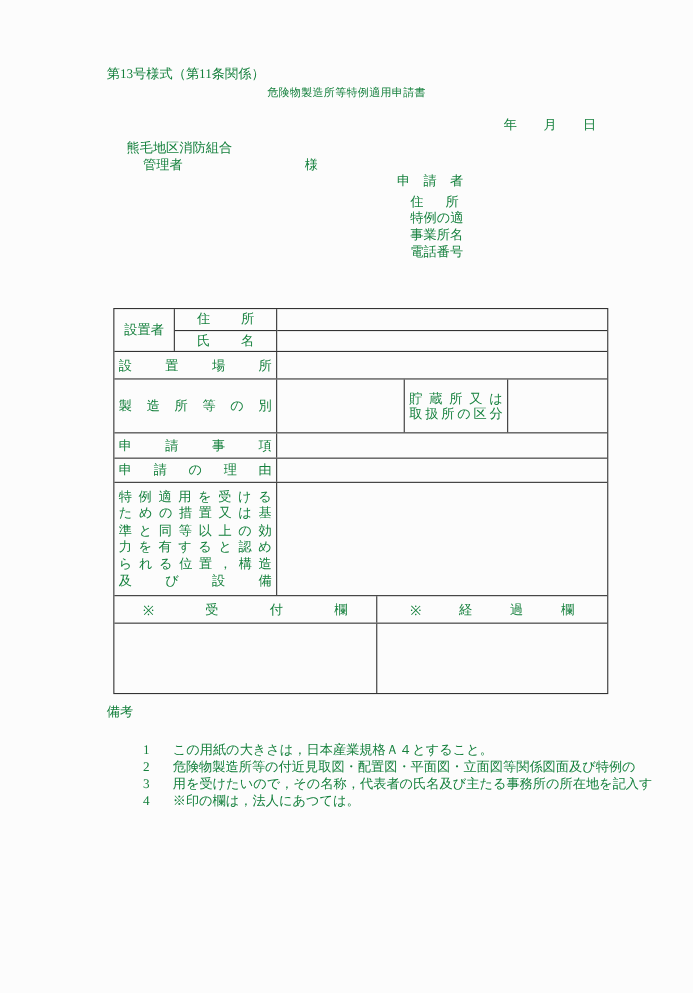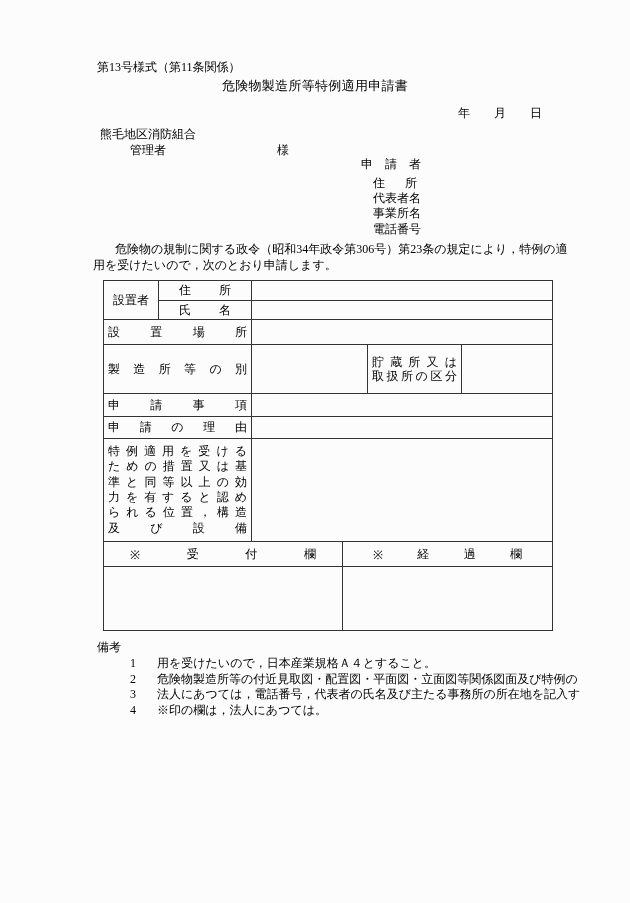--- a/index.html
+++ b/index.html
@@ -2,34 +2,34 @@
 <html><head>
 <meta charset="utf-8">
 <style>
   html,body{margin:0;padding:0;}
   body{background:#e8e8e8;}
   .page{
     position:relative;
     width:630px;height:903px;
     background:#fcfcfc;
     font-family:"Liberation Serif","DejaVu Serif",serif;
-    color:#000000;
+    color:#15803d;
     font-size:12px;
     overflow:hidden;
   }
   .abs{position:absolute;}
   .nowrap{white-space:nowrap;}
   
   .dist{display:flex;justify-content:space-between;align-items:center;}
 
   
   .form-number{left:97px;top:59px;}
-  .doc-title{left:0;top:77px;width:630px;text-align:center;font-size:13px;letter-spacing:.3px;}
+  .doc-title{left:0;top:77px;width:630px;text-align:center;font-size:10px;letter-spacing:.3px;}
   .date-line{left:458px;top:105px;width:84px;display:flex;justify-content:space-between;}
-  .addressee-org{left:100px;top:126px;}
+  .addressee-org{left:115px;top:126px;}
   .addressee-role{left:130px;top:142px;font-family:Liberation Mono, monospace;}
   .honorific{left:277px;top:142px;}
   .applicant{left:361px;top:156px;}
   .applicant-label{width:60px;margin-bottom:3px;}
   .applicant-fields{margin-left:12px;}
   .applicant-field{line-height:15.2px;}
   .applicant-field.addr{width:44px;height:15.2px;}
 
   
   .intro{left:93px;top:241px;width:470px;line-height:16px;}
@@ -64,21 +64,21 @@
   .storage-cell{width:94px;flex-direction:column;justify-content:center;align-items:stretch;}
   .storage-line{line-height:14.5px;padding:0 4px;}
   .measures-cell{width:147px;flex-direction:column;justify-content:center;align-items:stretch;}
   .measure-line{line-height:15.3px;padding:0 4px;}
   .flexv{flex:1;}
   .half-l{width:238px;padding:0 26px;}
   .half-r{flex:1;padding:0 30px;}
 
   
   .notes{left:97px;top:640px;width:475px;}
-  .notes-heading{line-height:14px;margin-bottom:2px;}
+  .notes-heading{line-height:14px;margin-bottom:20px;}
   .note-item{display:flex;margin-left:33px;}
   .note-num{width:27px;flex:none;line-height:15.6px;}
   .note-lines{flex:1;}
   .note-line{line-height:15.6px;}
   .note-line.cont{margin-left:-14px;}
 </style>
 </head>
 <body>
 
 <div class="page">
@@ -100,30 +100,26 @@
     <div class="applicant-label dist">
         <span>申</span>
         <span>請</span>
         <span>者</span>
       </div>
     <div class="applicant-fields">
       <div class="applicant-field addr dist">
           <span>住</span>
           <span>所</span>
         </div>
-      <div class="applicant-field nowrap">代表者名</div>
+      <div class="applicant-field nowrap">特例の適</div>
       <div class="applicant-field nowrap">事業所名</div>
       <div class="applicant-field nowrap">電話番号</div>
     </div>
   </div>
 
-  <div class="abs intro">
-    <div class="l1 nowrap">危険物の規制に関する政令（昭和34年政令第306号）第23条の規定により，特例の適</div>
-    <div class="l2 nowrap">用を受けたいので，次のとおり申請します。</div>
-  </div>
 
   <div class="abs tbl">
 
     <div class="trow r12">
       <div class="tc owner-cell">設置者</div>
       <div class="subcol">
         <div class="sub jl dist">
             <span>住</span>
             <span>所</span>
           </div>
@@ -282,35 +278,35 @@
     </div>
 
   </div>
 
   <div class="abs notes">
     <div class="notes-heading">備考</div>
 
     <div class="note-item">
       <span class="note-num">1</span>
       <div class="note-lines">
-        <div class="note-line nowrap">用を受けたいので，日本産業規格Ａ４とすること。</div>
+        <div class="note-line nowrap">この用紙の大きさは，日本産業規格Ａ４とすること。</div>
       </div>
     </div>
 
     <div class="note-item">
       <span class="note-num">2</span>
       <div class="note-lines">
         <div class="note-line nowrap">危険物製造所等の付近見取図・配置図・平面図・立面図等関係図面及び特例の</div>
       </div>
     </div>
 
     <div class="note-item">
       <span class="note-num">3</span>
       <div class="note-lines">
-        <div class="note-line nowrap">法人にあつては，電話番号，代表者の氏名及び主たる事務所の所在地を記入す</div>
+        <div class="note-line nowrap">用を受けたいので，その名称，代表者の氏名及び主たる事務所の所在地を記入す</div>
       </div>
     </div>
 
     <div class="note-item">
       <span class="note-num">4</span>
       <div class="note-lines">
         <div class="note-line nowrap">※印の欄は，法人にあつては。</div>
       </div>
     </div>
   </div>

